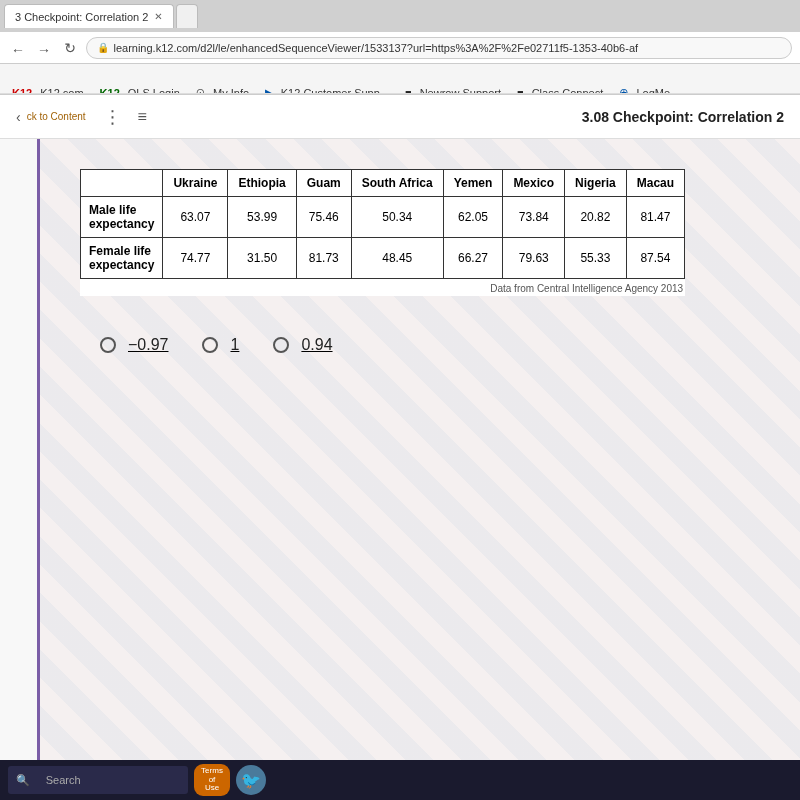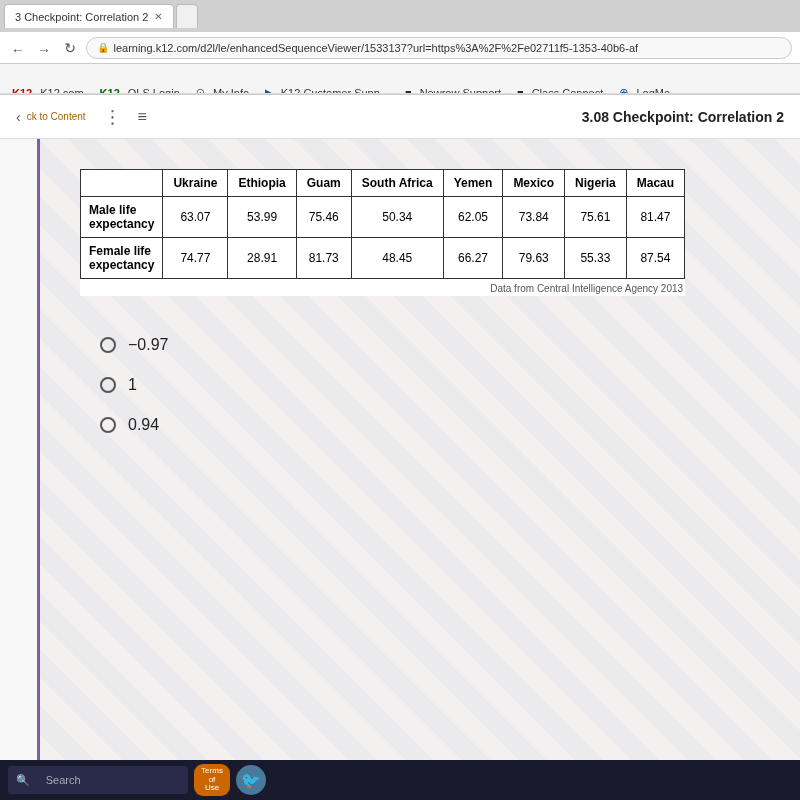--- a/index.html
+++ b/index.html
@@ -212,23 +212,24 @@
     .citation {
       font-size: 10px;
       color: #555;
       text-align: right;
       padding: 4px 2px 2px 2px;
     }
 
     
     .answer-choices {
       display: flex;
-      flex-direction: column;
-      gap: 22px;
+      flex-direction: row;
+      gap: 34px;
       padding: 10px 0 0 20px;
+      text-decoration: underline;
     }
 
     .answer-choice {
       display: flex;
       align-items: center;
       gap: 12px;
       font-size: 16px;
       color: #222;
       cursor: pointer;
     }
@@ -393,27 +394,27 @@
         </thead>
         <tbody>
           <tr>
             <td class="row-label">Male life<br>expectancy</td>
             <td>63.07</td>
             <td>53.99</td>
             <td>75.46</td>
             <td>50.34</td>
             <td>62.05</td>
             <td>73.84</td>
-            <td>75.61</td>
+            <td>20.82</td>
             <td>81.47</td>
           </tr>
           <tr>
             <td class="row-label">Female life<br>expectancy</td>
             <td>74.77</td>
-            <td>28.91</td>
+            <td>31.50</td>
             <td>81.73</td>
             <td>48.45</td>
             <td>66.27</td>
             <td>79.63</td>
             <td>55.33</td>
             <td>87.54</td>
           </tr>
         </tbody>
       </table>
       <div class="citation">Data from Central Intelligence Agency 2013</div>

